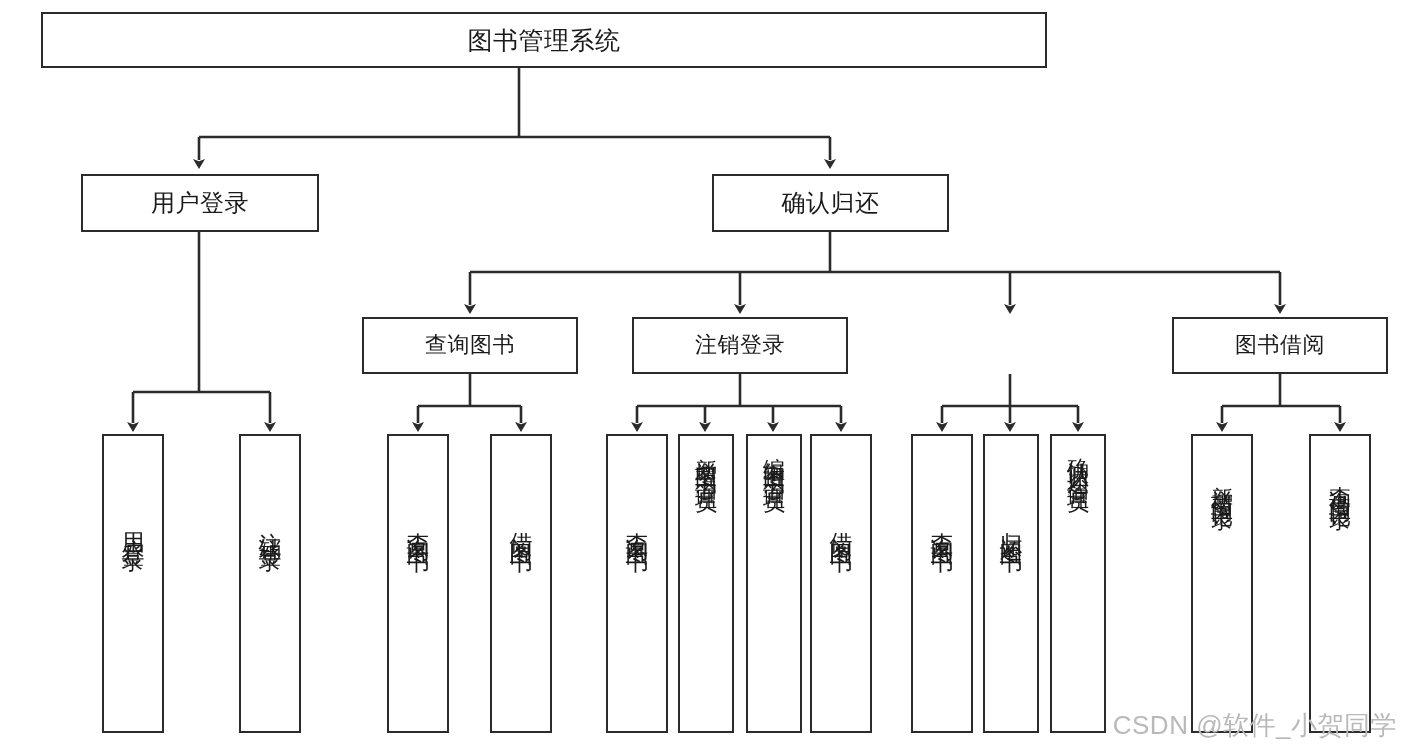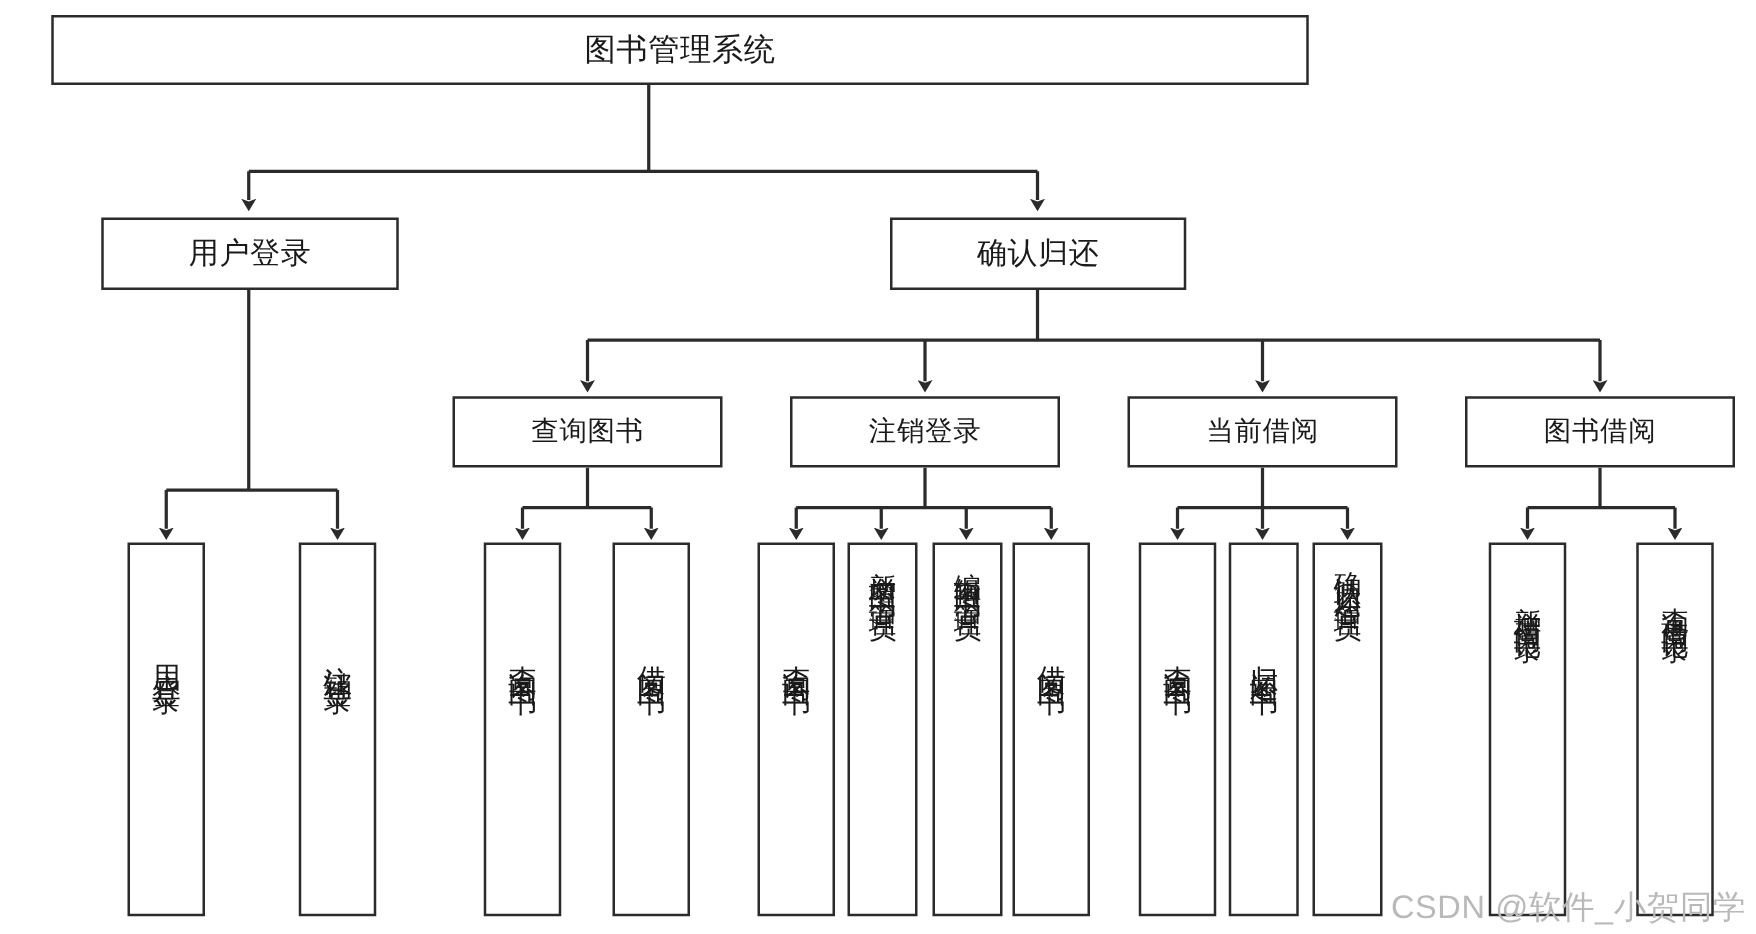--- a/index.html
+++ b/index.html
@@ -150,23 +150,20 @@
   </div>
 
   <div class="node lvl2" style="left:362px; top:317px; width:216px; height:57px;">
     <span class="label">查询图书</span>
   </div>
 
   <div class="node lvl2" style="left:632px; top:317px; width:216px; height:57px;">
     <span class="label">注销登录</span>
   </div>
 
-  <div class="node lvl2" style="left:902px; top:317px; width:216px; height:57px;">
-    <span class="label">当前借阅</span>
-  </div>
 
   <div class="node lvl2" style="left:1172px; top:317px; width:216px; height:57px;">
     <span class="label">图书借阅</span>
   </div>
 
   <div class="node leaf mid" style="left:102px; top:434px; width:62px; height:299px; padding-top:78px;">
     <span class="label">用户登录</span>
   </div>
 
   <div class="node leaf mid" style="left:239px; top:434px; width:62px; height:299px; padding-top:78px;">

